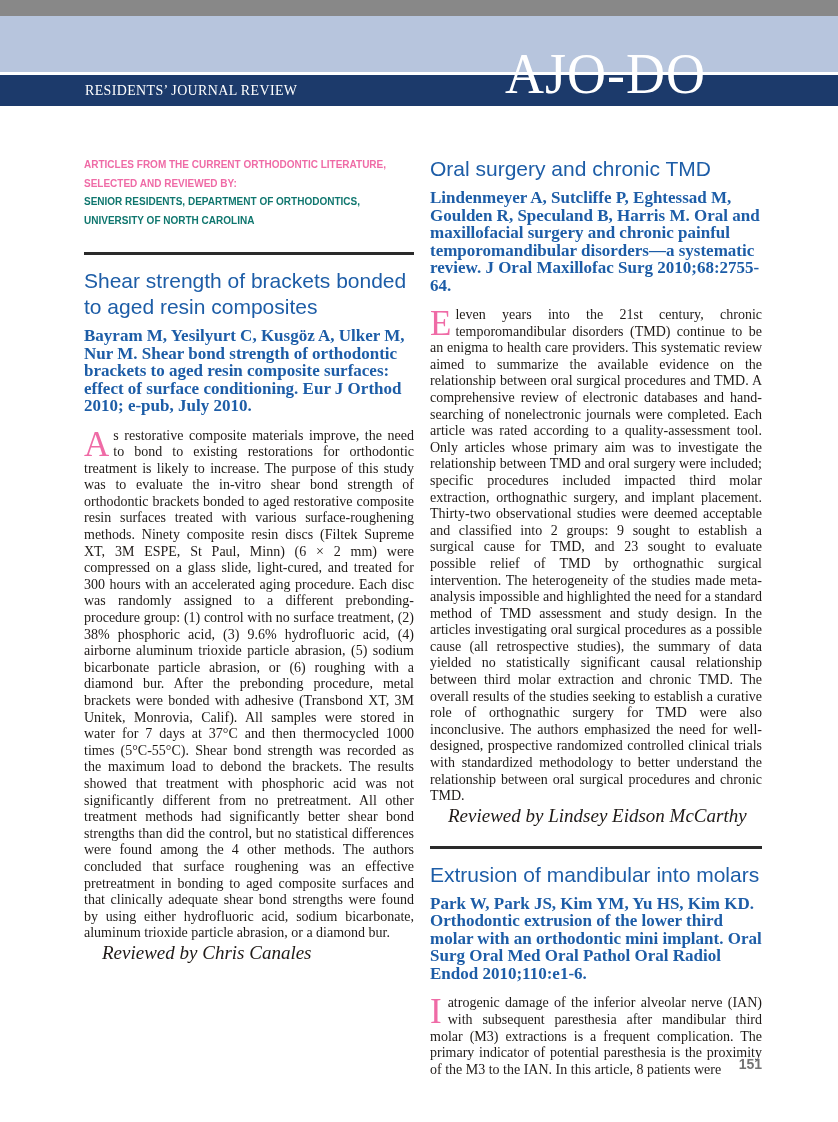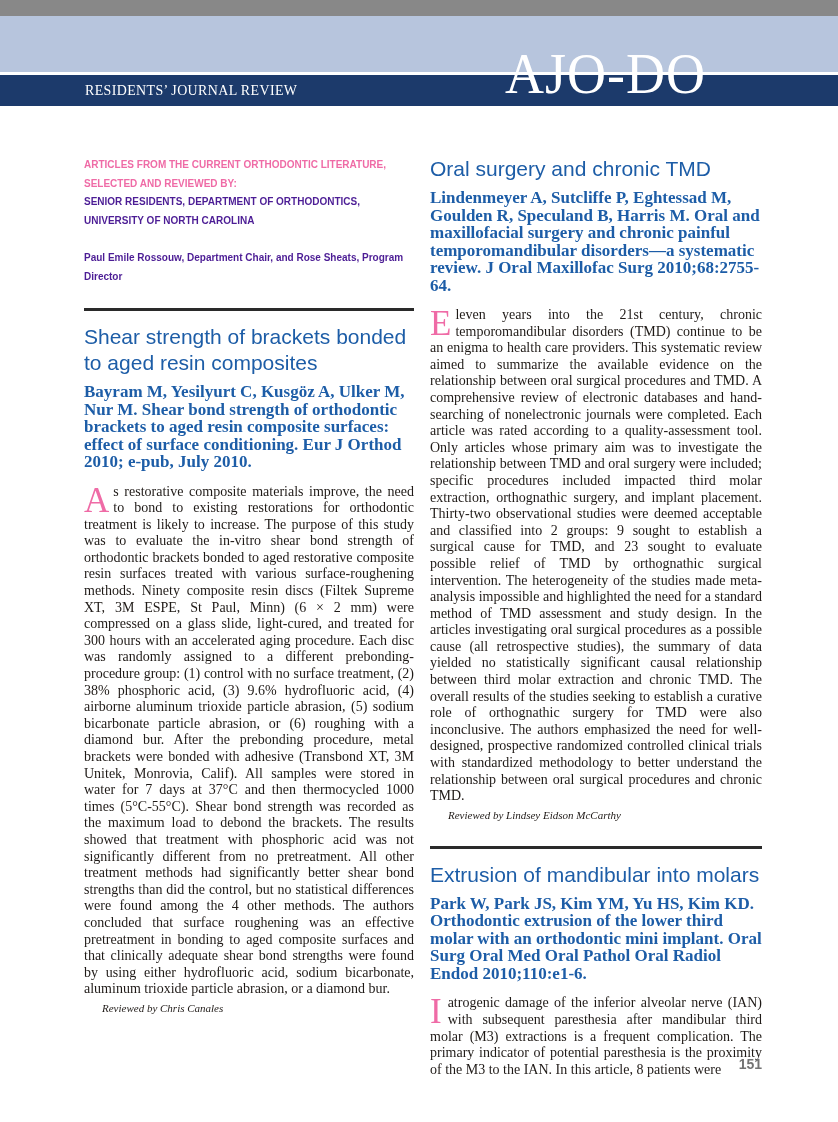--- a/index.html
+++ b/index.html
@@ -21,60 +21,59 @@
     font-family:"Liberation Serif",serif;font-size:54px;line-height:1;
     color:#ffffff;letter-spacing:1px;white-space:nowrap;transform:scaleY(1.04);transform-origin:top;
   }
   
   .col{position:absolute;top:140px;}
   .col-left{left:84px;width:330px;}
   .col-right{left:430px;width:332px;}
   
   .mast{font-family:"Liberation Sans",sans-serif;font-weight:bold;font-size:10px;line-height:18.5px;}
   .mast-pink{color:#ef6ba6;}
-  .mast-black{color:#4c1d95;}
+  .mast-black{color:#0f766e;}
   .directors{margin-top:19px;}
   
   .rule{border:0;border-top:3px solid #2a2a2a;margin:22px 0 0 0;}
   .art-title{
     font-family:"Liberation Sans",sans-serif;font-weight:400;
     font-size:21px;line-height:26px;color:#1d5da7;margin-top:13px;
   }
   .art-cite{
     font-family:Liberation Serif, serif;font-weight:bold;
     font-size:17px;line-height:17.5px;color:#1d5da7;margin-top:7px;
   }
   .art-body{
     margin-top:13px;font-size:14px;line-height:16.6px;text-align:justify;
   }
   .dropcap{
     float:left;color:#ef6ba6;font-size:35px;line-height:27px;
     padding:3px 4px 0 0;font-family:"Liberation Serif",serif;
   }
   .dropcap-narrow{padding-right:6px;}
-  .reviewer{font-style:italic;font-size:11px;line-height:17px;margin-top:2px;text-indent:18px;}
+  .reviewer{font-style:italic;font-size:19px;line-height:17px;margin-top:2px;text-indent:18px;}
   .page-number{
     position:absolute;top:1040px;left:430px;width:332px;text-align:right;
     font-family:"Liberation Sans",sans-serif;font-weight:bold;font-size:14px;color:#737373;
   }
 </style>
 </head>
 <body>
 
 <div class="page">
 
   <div class="band-light"></div>
   <div class="band-navy"></div>
   <div class="section-label">RESIDENTS’ JOURNAL REVIEW</div>
   <div class="journal-logo">AJO-DO</div>
 
   <div class="col col-left">
     <div class="mast mast-pink">ARTICLES FROM THE CURRENT ORTHODONTIC LITERATURE, SELECTED AND REVIEWED BY:</div>
     <div class="mast mast-black">SENIOR RESIDENTS, DEPARTMENT OF ORTHODONTICS, UNIVERSITY OF NORTH CAROLINA</div>
-    <div class="mast mast-black directors">Paul Emile Rossouw, Department Chair, and Rose Sheats, Program Director</div>
 
     <hr class="rule">
 
     <div class="art-title">Shear strength of brackets bonded to aged resin composites</div>
     <div class="art-cite">Bayram M, Yesilyurt C, Kusgöz A, Ulker M, Nur M. Shear bond strength of orthodontic brackets to aged resin composite surfaces: effect of surface conditioning. Eur J Orthod 2010; e-pub, July 2010.</div>
     <div class="art-body"><span class="dropcap">A</span><span>s restorative composite materials improve, the need to bond to existing restorations for orthodontic treatment is likely to increase. The purpose of this study was to evaluate the in-vitro shear bond strength of orthodontic brackets bonded to aged restorative composite resin surfaces treated with various surface-roughening methods. Ninety composite resin discs (Filtek Supreme XT, 3M ESPE, St Paul, Minn) (6 × 2 mm) were compressed on a glass slide, light-cured, and treated for 300 hours with an accelerated aging procedure. Each disc was randomly assigned to a different prebonding-procedure group: (1) control with no surface treatment, (2) 38% phosphoric acid, (3) 9.6% hydrofluoric acid, (4) airborne aluminum trioxide particle abrasion, (5) sodium bicarbonate particle abrasion, or (6) roughing with a diamond bur. After the prebonding procedure, metal brackets were bonded with adhesive (Transbond XT, 3M Unitek, Monrovia, Calif). All samples were stored in water for 7 days at 37°C and then thermocycled 1000 times (5°C-55°C). Shear bond strength was recorded as the maximum load to debond the brackets. The results showed that treatment with phosphoric acid was not significantly different from no pretreatment. All other treatment methods had significantly better shear bond strengths than did the control, but no statistical differences were found among the 4 other methods. The authors concluded that surface roughening was an effective pretreatment in bonding to aged composite surfaces and that clinically adequate shear bond strengths were found by using either hydrofluoric acid, sodium bicarbonate, aluminum trioxide particle abrasion, or a diamond bur.</span></div>
     <div class="reviewer">Reviewed by Chris Canales</div>
   </div>
 
   <div class="col col-right">

